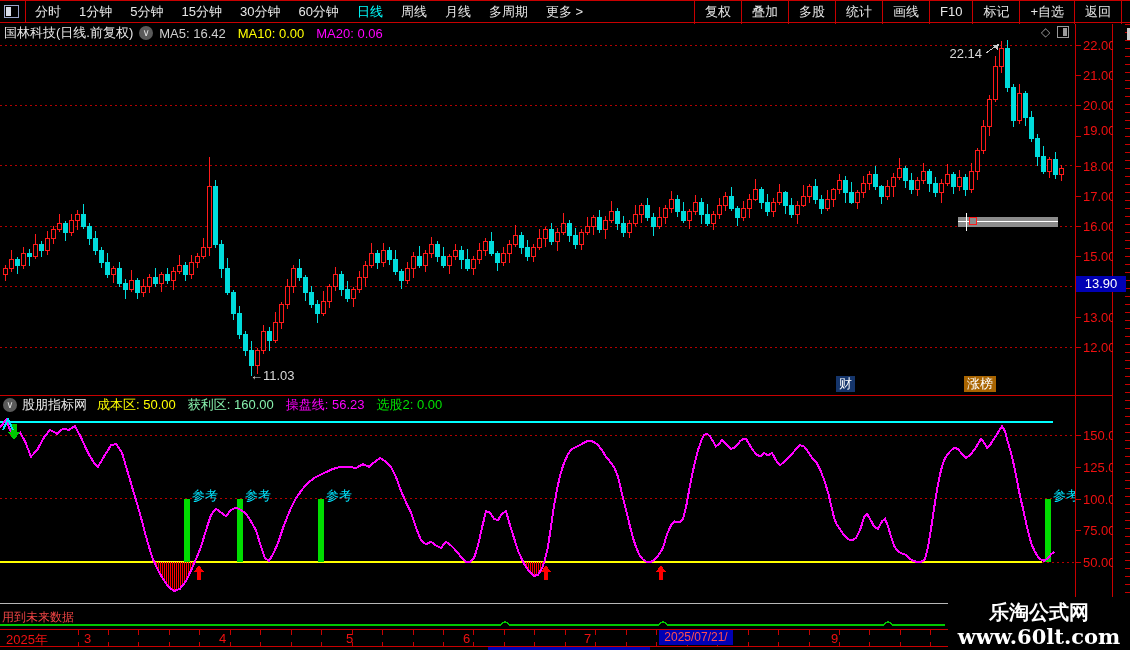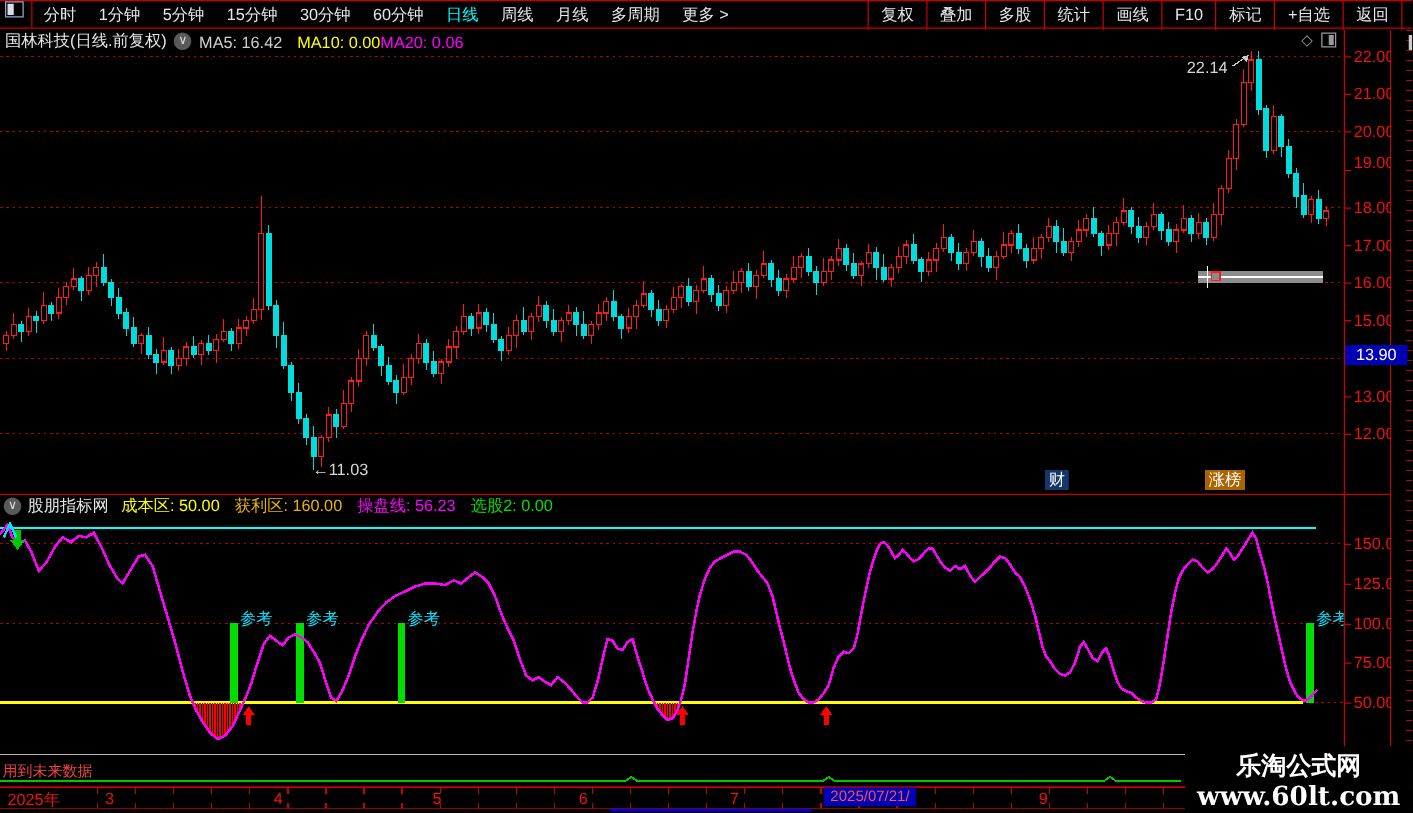--- a/index.html
+++ b/index.html
@@ -3,35 +3,35 @@
 <meta charset="utf-8">
 <style>
   html,body{margin:0;padding:0;background:#000;}
   *{box-sizing:border-box;}
   #app{position:relative;width:1130px;height:650px;background:#000;overflow:hidden;
        font-family:"Liberation Sans",sans-serif;font-size:13px;color:#ddd;}
   
   #topbar{position:absolute;left:0;top:0;width:1130px;height:23px;
           border-top:1px solid #c80000;border-bottom:1px solid #c80000;
           display:flex;align-items:center;background:#000;}
-  #tb-left{display:flex;align-items:flex-start;height:100%;}
+  #tb-left{display:flex;align-items:center;height:100%;}
   #tb-right{display:flex;align-items:center;height:100%;margin-left:auto;margin-right:8px;}
   .tb-item{padding:0 9px;color:#e8e8e8;height:100%;display:flex;align-items:center;cursor:default;white-space:nowrap;}
   .tb-item.active{color:#00ffff;}
   #tb-right .tb-item{border-left:1px solid #c80000;padding:12px 10px;}
   #tb-right .tb-item:last-child{border-right:1px solid #c80000;}
   .winsplit-icon{width:15px;height:13px;border:1px solid #9aa4c8;margin:0 6px 0 4px;position:relative;background:#000;}
   .winsplit-icon::after{content:"";position:absolute;left:1px;top:1px;bottom:1px;width:5px;background:#d8dce8;}
   .tb-sep{width:1px;height:100%;background:#c80000;}
   
   #inforow{position:absolute;left:0;top:25px;height:16px;display:flex;align-items:center;z-index:5;}
   #stock-title{color:#e8e8e8;margin-left:4px;}
   .circle-chevron{width:14px;height:14px;border-radius:50%;background:#5a5a5a;color:#ddd;
       font-size:10px;line-height:13px;text-align:center;margin:0 6px;}
-  #ma5{color:#cfcfcf;margin-right:12px;} #ma10{color:#ffff00;} #ma20{color:#ff00ff;}
+  #ma5{color:#cfcfcf;margin-right:12px;} #ma10{color:#ffff00;margin-right:12px;} #ma20{color:#ff00ff;}
   
   svg{position:absolute;left:0;shape-rendering:crispEdges;}
   #main-svg{top:24px;} #ind-svg{top:414px;} #sel-svg{top:604px;} #axisx-svg{top:629px;}
   
   #yaxis-main,#yaxis-ind{position:absolute;left:1075px;width:38px;border-left:1px solid #c80000;border-right:1px solid #c80000;}
   #yaxis-main{top:24px;height:371px;} #yaxis-ind{top:395px;height:234px;}
   .ylab{position:absolute;left:7px;transform:translateY(-50%);color:#f01010;white-space:nowrap;}
   .ytick{position:absolute;left:0;width:5px;height:1px;background:#c80000;}
   #price-badge{position:absolute;left:1076px;top:276px;width:50px;height:16px;background:#0000b4;
       color:#fff;text-align:center;line-height:16px;z-index:6;}
@@ -47,21 +47,21 @@
   #badge-zhang{left:964px;top:376px;background:#a86400;}
   .corner-icon{position:absolute;color:#999;z-index:6;font-size:12px;line-height:12px;}
   #diamond-icon{left:1041px;top:26px;}
   #split-icon{left:1057px;top:26px;width:12px;height:12px;border:1px solid #999;}
   #split-icon::after{content:"";position:absolute;right:1px;top:1px;bottom:1px;width:4px;background:#999;}
   
   #ind-header{position:absolute;left:0;top:396px;height:17px;display:flex;align-items:center;z-index:5;}
   #ind-header .circle-chevron{margin:0 5px 0 3px;}
   #ind-name{color:#e8e8e8;margin-right:10px;}
   #ind-cost{color:#ffff00;margin-right:12px;}
-  #ind-profit{color:#eab308;margin-right:12px;}
+  #ind-profit{color:#86efac;margin-right:12px;}
   #ind-line-lab{color:#ff00ff;margin-right:12px;}
   #ind-select{color:#00e000;}
   
   #future-note{position:absolute;left:2px;top:609px;color:#ef4444;font-size:12px;z-index:4;}
   .xlab{position:absolute;top:631px;color:#f01010;z-index:4;white-space:nowrap;}
   #date-box{position:absolute;top:630px;height:15px;width:74px;background:#0000b4;color:#ff5050;
       text-align:center;line-height:15px;font-size:12px;z-index:5;}
   #bottom-strip{position:absolute;left:0;top:647px;width:1130px;height:3px;background:#000;}
   #bottom-strip .blue-seg{position:absolute;left:488px;top:0;width:162px;height:3px;background:#0000b4;}
   #watermark{position:absolute;left:948px;top:597px;width:182px;height:53px;background:#000;z-index:8;

